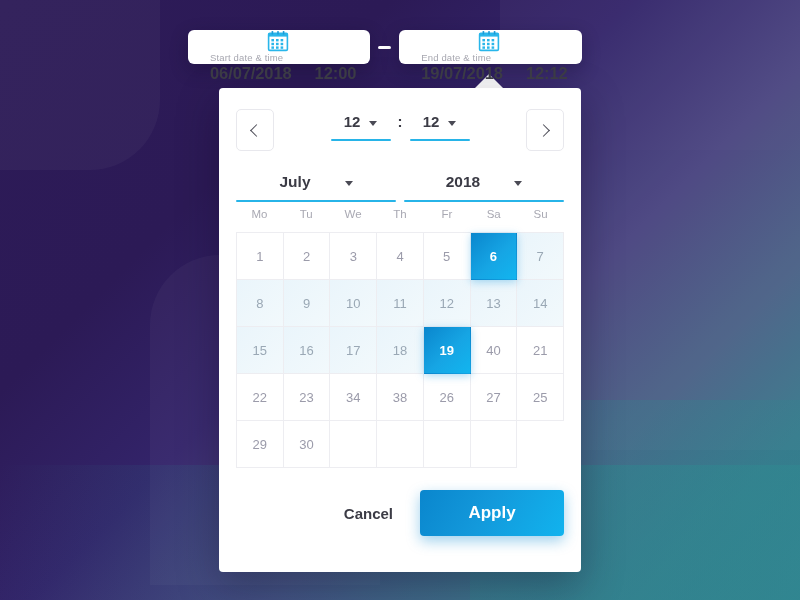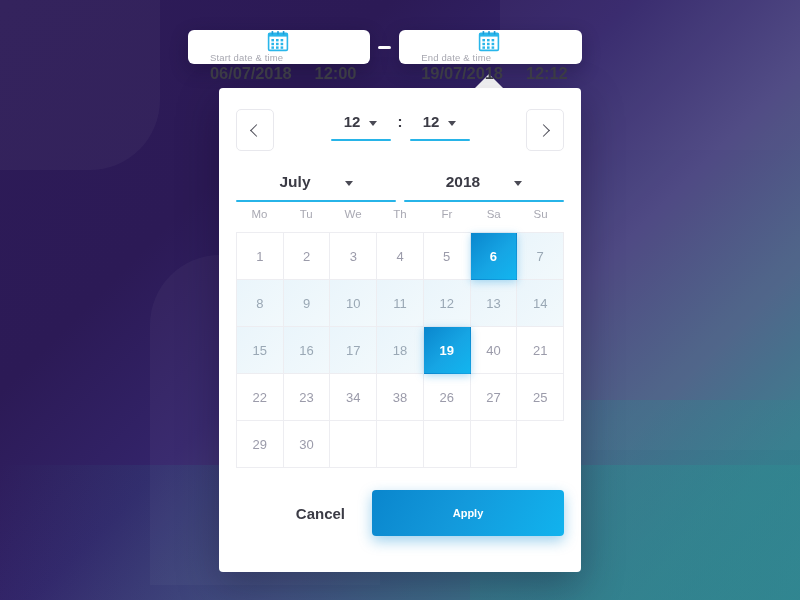--- a/index.html
+++ b/index.html
@@ -314,24 +314,24 @@
     font-size: 15px;
     font-weight: bold;
     color: #3b3b45;
     padding: 10px 22px;
     cursor: pointer;
   }
 
   .btn-apply {
     border: none;
     font-family: inherit;
-    font-size: 11px;
+    font-size: 17px;
     font-weight: bold;
     color: #ffffff;
-    width: 192px;
+    width: 144px;
     height: 46px;
     border-radius: 4px;
     background: linear-gradient(120deg, #0a86cd 0%, #1399db 45%, #11b3ee 100%);
     box-shadow: 0 5px 14px rgba(16,140,210,0.40);
     cursor: pointer;
   }
 </style>
 </head>
 <body>
 

